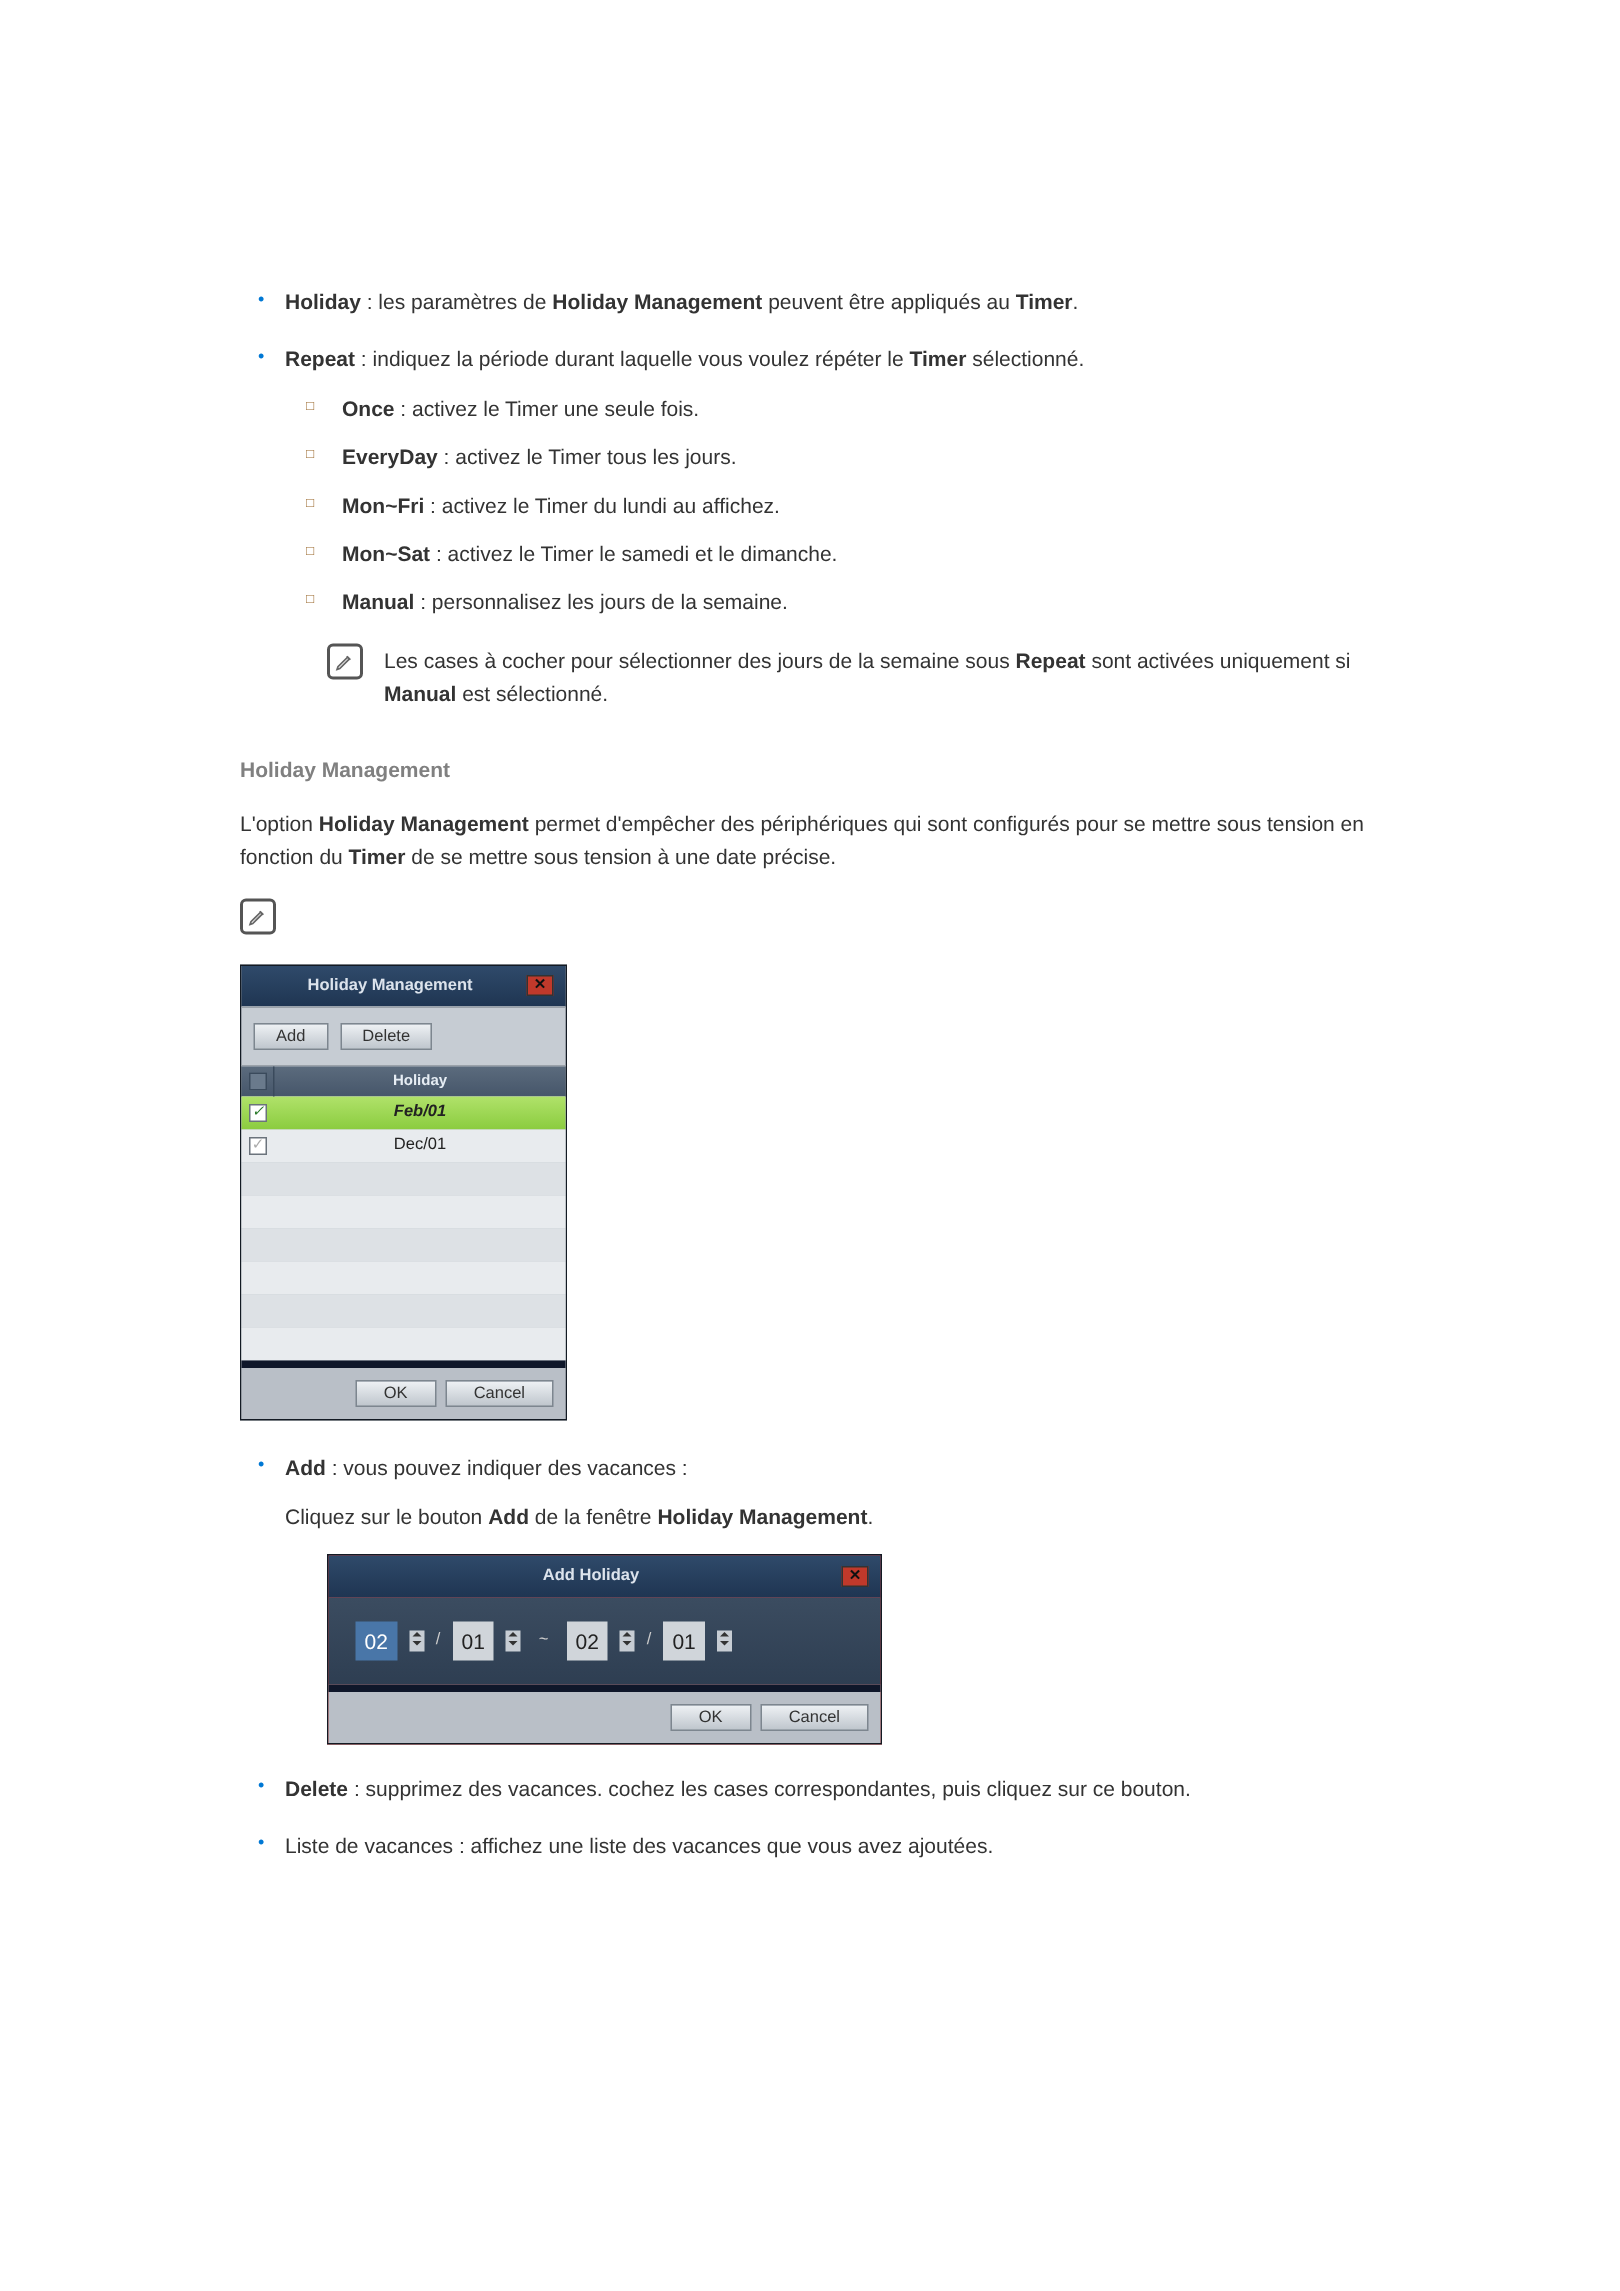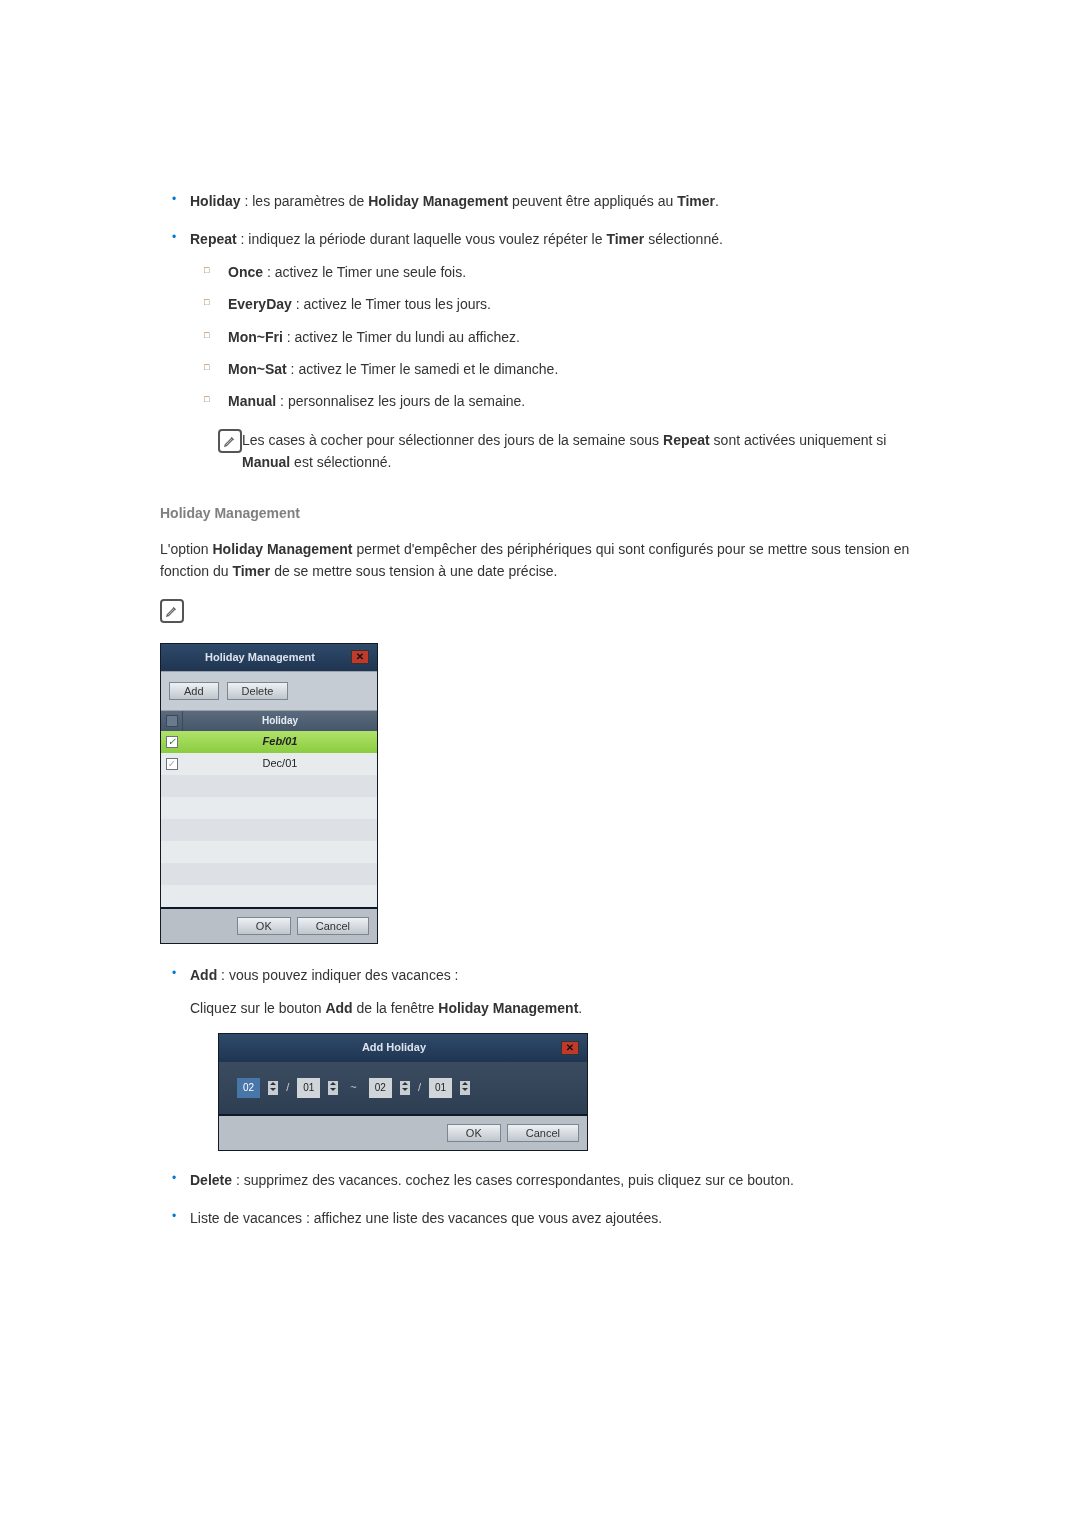--- a/index.html
+++ b/index.html
@@ -18,21 +18,21 @@
       content: "•"; position: absolute; left: -18px; top: 0;
       color: #0078d4; font-size: 12px;
     }
     ul.sub-list { list-style: none; padding-left: 38px; margin-top: 10px; }
     ul.sub-list > li { margin-bottom: 10px; position: relative; }
     ul.sub-list > li::before {
       content: "□"; position: absolute; left: -24px; top: 2px;
       color: #9b6a2e; font-size: 9px;
     }
     .bold { font-weight: bold; }
-    .note-row { display: flex; align-items: flex-start; margin: 16px 0 20px 28px; gap: 0; justify-content: space-between; }
+    .note-row { display: flex; align-items: flex-start; margin: 16px 0 20px 28px; gap: 14px; justify-content: space-between; }
     .note-row.outdent { margin-left: 0; }
     .note-icon {
       width: 24px; height: 24px; border: 2px solid #555; border-radius: 4px;
       display: flex; align-items: center; justify-content: center;
       flex-shrink: 0; color: #555;
     }
     .note-icon svg { width: 14px; height: 14px; stroke: #666; fill: none; stroke-width: 2; }
     h3.section-title { color: #808080; font-weight: bold; font-size: 14px; margin: 28px 0 14px 0; }
     p.body-text { }
 
@@ -71,37 +71,37 @@
     .checkbox {
       width: 12px; height: 12px; background: #fff; border: 1px solid #6b737c;
       display: flex; align-items: center; justify-content: center; font-size: 9px; color: #2a7; position: relative;
     }
     .checkbox.checked::after { content: "✓"; position: absolute; color: #2a7a2a; font-size: 10px; }
     .checkbox.unchecked::after { content: "✓"; position: absolute; color: #aaa; font-size: 10px; }
     .table-body { background: #bfc5cc; }
     .empty-row { height: 22px; }
     .dialog-footer {
       background: #b9bfc7; padding: 8px; display: flex; gap: 6px; justify-content: flex-end;
-      border-top: 2px solid #0f172a;
+      border-top: 5px solid #0f172a;
     }
     .dialog-footer .tool-btn { padding: 2px 18px; }
 
     
     .dialog2 {
       width: 370px; border: 1px solid #131a23; background: #ef4444;
       margin: 14px 0 18px 28px; font-size: 11px;
     }
     .dialog2 .dialog-title { padding: 5px 8px; }
     .add-body {
       background: linear-gradient(#3b4c60,#2e3e52); padding: 16px 18px;
       display: flex; align-items: center; gap: 8px; color: #ddd;
     }
     .num-box {
       background: #d0d5da; color: #222; padding: 2px 6px; min-width: 20px; text-align: center;
-      font-size: 10px; display: inline-block;
+      font-size: 14px; display: inline-block;
     }
     .num-box.first { background: #4976a8; color: #fff; }
     .spinner {
       width: 10px; height: 14px; background: #c7cdd4; position: relative;
       display: inline-flex; flex-direction: column;
     }
     .spinner::before, .spinner::after { content: ""; display:block; width:0; height:0; margin: 1px auto; }
     .spinner::before { border-left: 3px solid transparent; border-right: 3px solid transparent; border-bottom: 3px solid #333; }
     .spinner::after { border-left: 3px solid transparent; border-right: 3px solid transparent; border-top: 3px solid #333; margin-top: 2px; }
     .slash { color: #ccc; }

